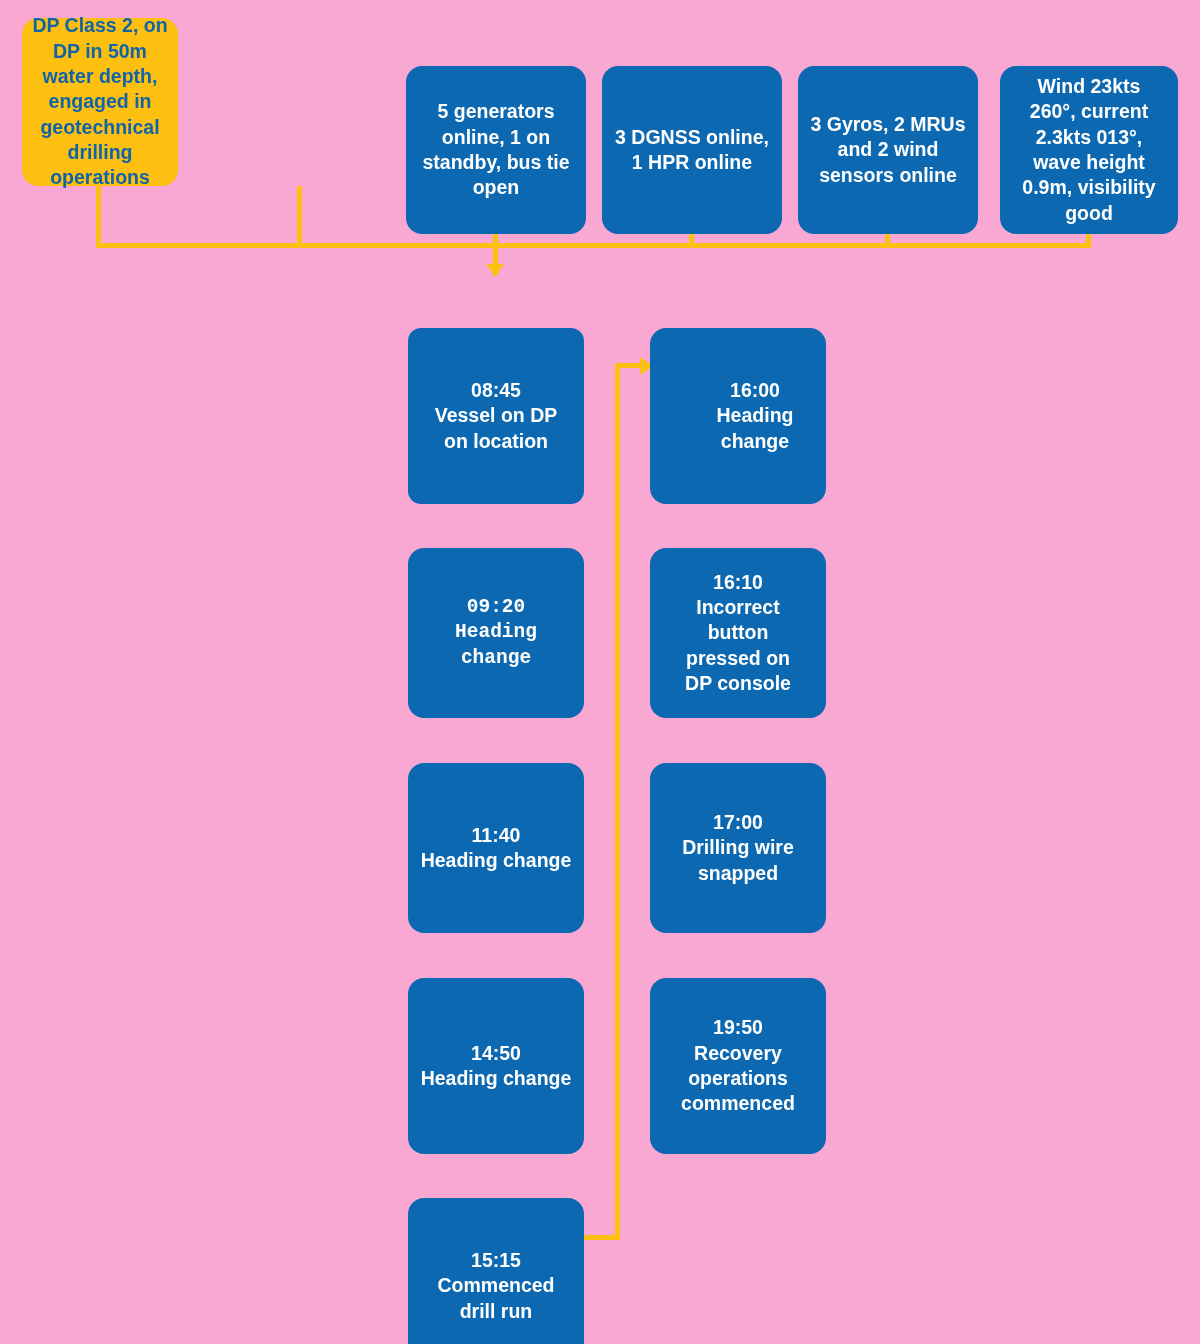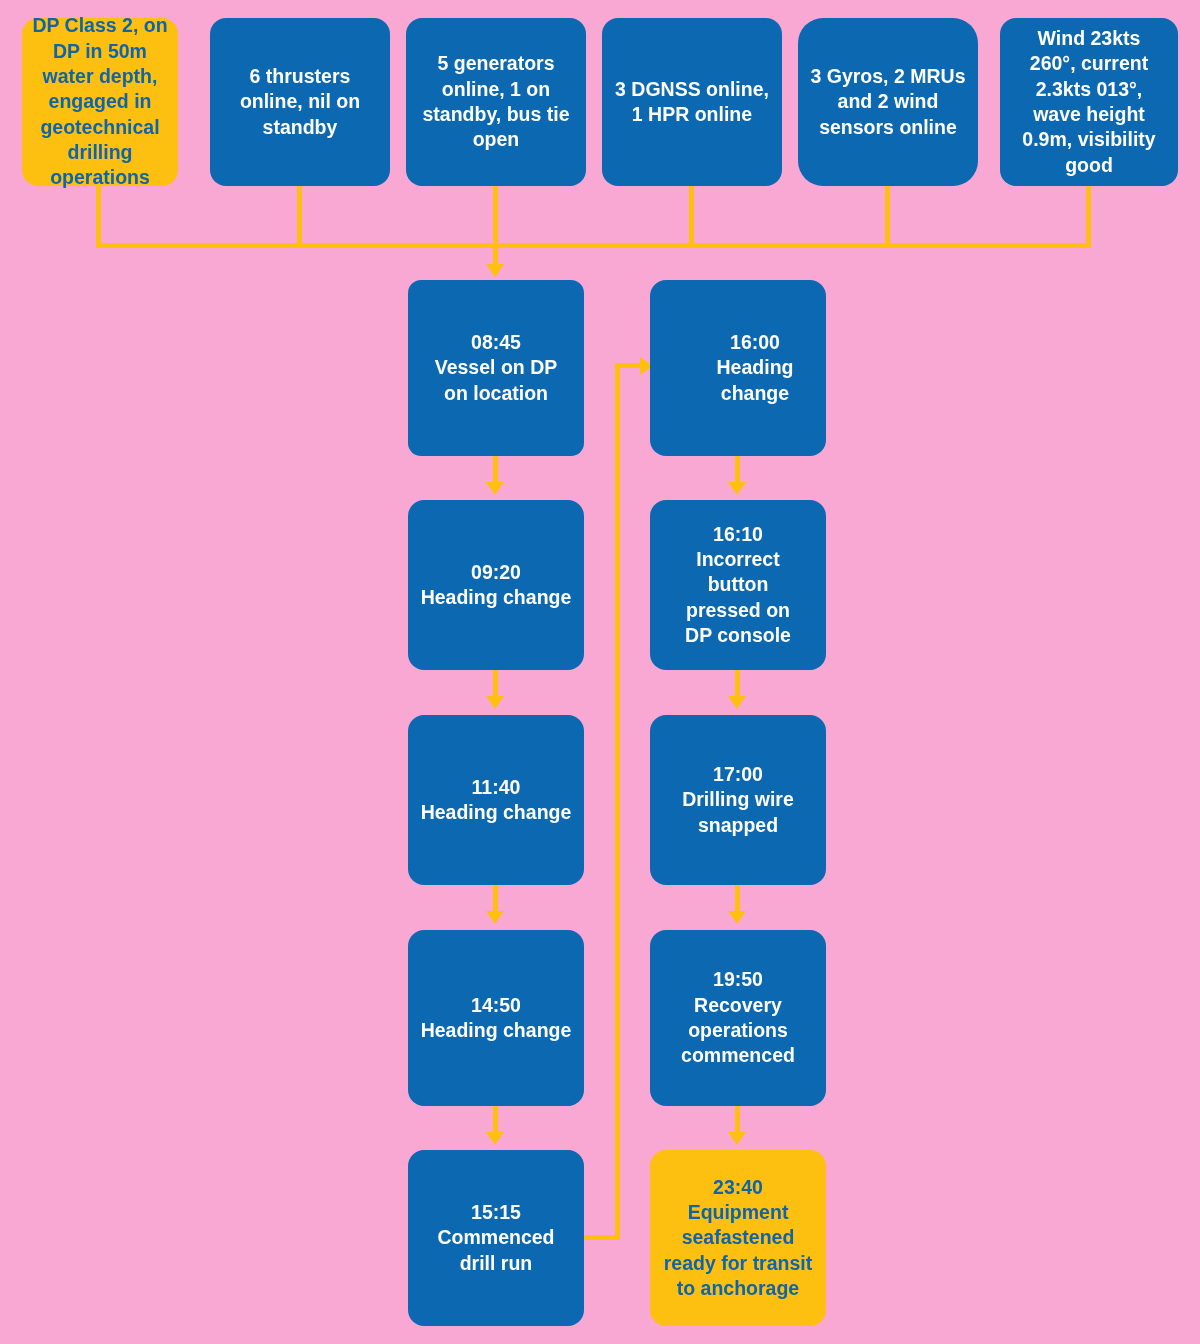--- a/index.html
+++ b/index.html
@@ -33,20 +33,21 @@
     font-size: 19.5px;
     font-weight: 700;
     padding: 6px 10px;
     white-space: pre-line;
     z-index: 3;
   }
 
   .node.blue {
     background: #0C69B1;
     color: #FFFFFF;
+    margin-top: 48px;
   }
 
   .node.amber {
     background: #FDC010;
     color: #1064A8;
   }
 
   
   .conn {
     position: absolute;
@@ -80,33 +81,30 @@
 <div id="canvas">
 
   <div class="node amber" style="left:22px; top:18px; width:156px; height:168px;">DP Class 2, on
 DP in 50m
 water depth,
 engaged in
 geotechnical
 drilling
 operations</div>
 
-  <div class="node blue" style="left:210px; top:18px; width:180px; height:168px;">6 thrusters
-online, nil on
-standby</div>
 
   <div class="node blue" style="left:406px; top:18px; width:180px; height:168px;">5 generators
 online, 1 on
 standby, bus tie
 open</div>
 
   <div class="node blue" style="left:602px; top:18px; width:180px; height:168px;">3 DGNSS online,
 1 HPR online</div>
 
-  <div class="node blue" style="left:798px; top:18px; width:180px; height:168px;border-radius:25px;">3 Gyros, 2 MRUs
+  <div class="node blue" style="left:798px; top:18px; width:180px; height:168px;">3 Gyros, 2 MRUs
 and 2 wind
 sensors online</div>
 
   <div class="node blue" style="left:1000px; top:18px; width:178px; height:168px;">Wind 23kts
 260°, current
 2.3kts 013°,
 wave height
 0.9m, visibility
 good</div>
 
@@ -122,21 +120,21 @@
   <div class="conn v" style="left:493px; top:243px; height:32px;"></div>
   <div class="arrow down" style="left:486px; top:264px;"></div>
 
   <div class="node blue" style="left:408px; top:280px; width:176px; height:176px;border-radius:13px;">08:45
 Vessel on DP
 on location</div>
 
   <div class="conn v" style="left:493px; top:456px; height:32px;"></div>
   <div class="arrow down" style="left:486px; top:482px;"></div>
 
-  <div class="node blue" style="left:408px; top:500px; width:176px; height:170px;">09:20
+  <div class="node blue" style="left:408px; top:500px; width:176px; height:170px;font-family:Liberation Mono, monospace;">09:20
 Heading change</div>
 
   <div class="conn v" style="left:493px; top:670px; height:32px;"></div>
   <div class="arrow down" style="left:486px; top:696px;"></div>
 
   <div class="node blue" style="left:408px; top:715px; width:176px; height:170px;">11:40
 Heading change</div>
 
   <div class="conn v" style="left:493px; top:885px; height:32px;"></div>
   <div class="arrow down" style="left:486px; top:911px;"></div>
@@ -179,19 +177,14 @@
   <div class="arrow down" style="left:728px; top:911px;"></div>
 
   <div class="node blue" style="left:650px; top:930px; width:176px; height:176px;">19:50
 Recovery
 operations
 commenced</div>
 
   <div class="conn v" style="left:735px; top:1106px; height:32px;"></div>
   <div class="arrow down" style="left:728px; top:1132px;"></div>
 
-  <div class="node amber" style="left:650px; top:1150px; width:176px; height:176px;">23:40
-Equipment
-seafastened
-ready for transit
-to anchorage</div>
 
 </div>
 
 </body></html>

